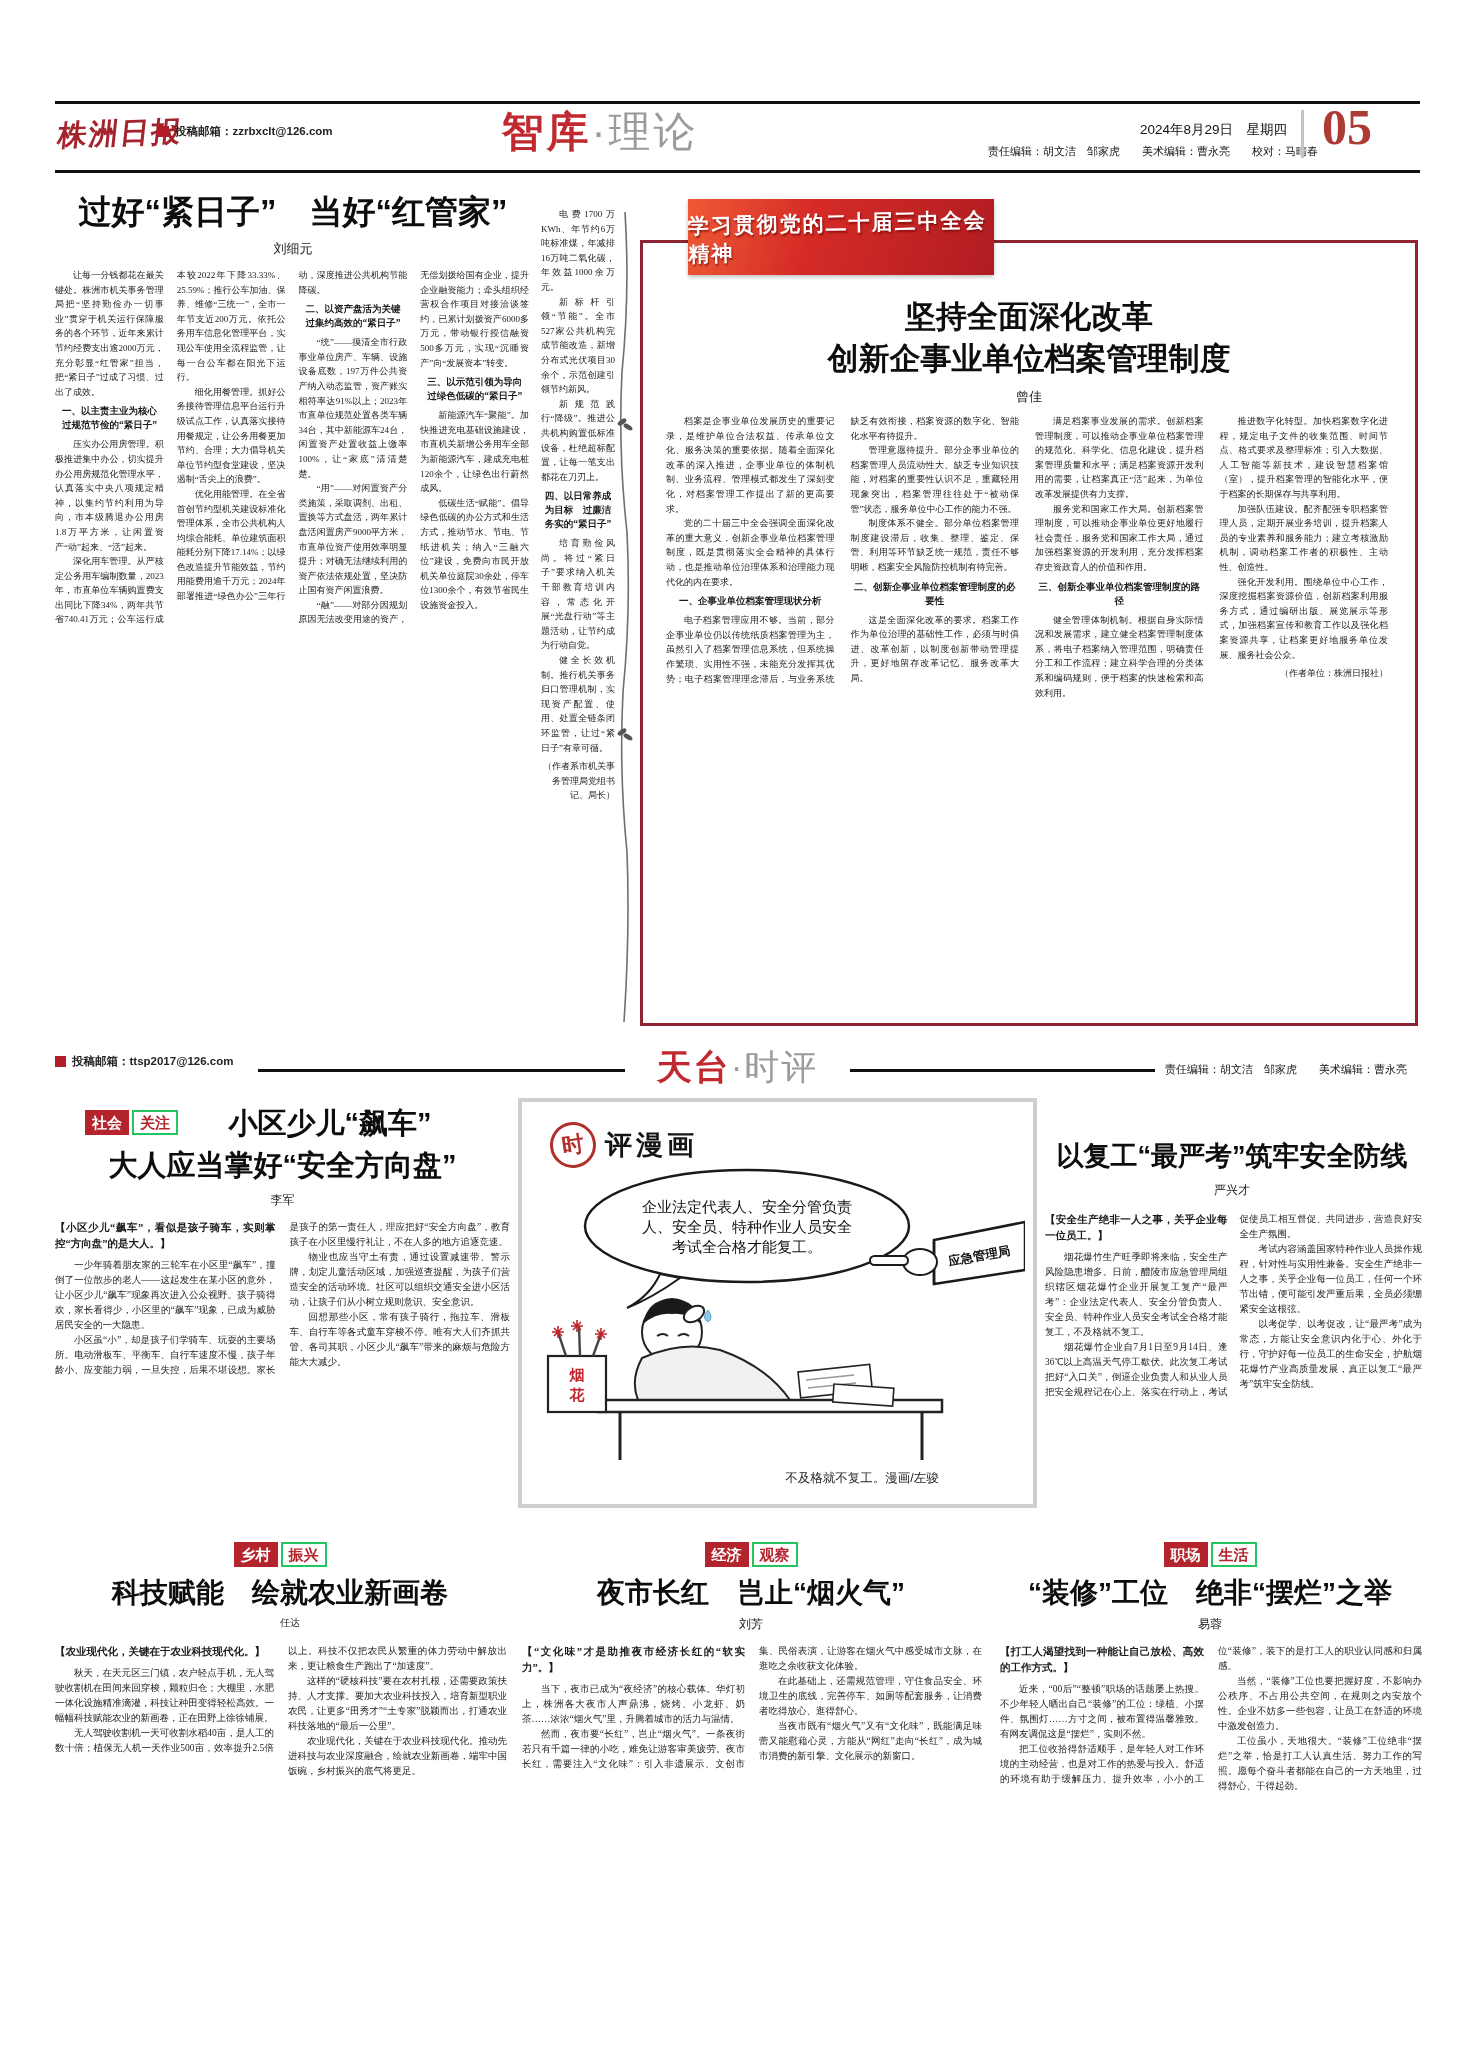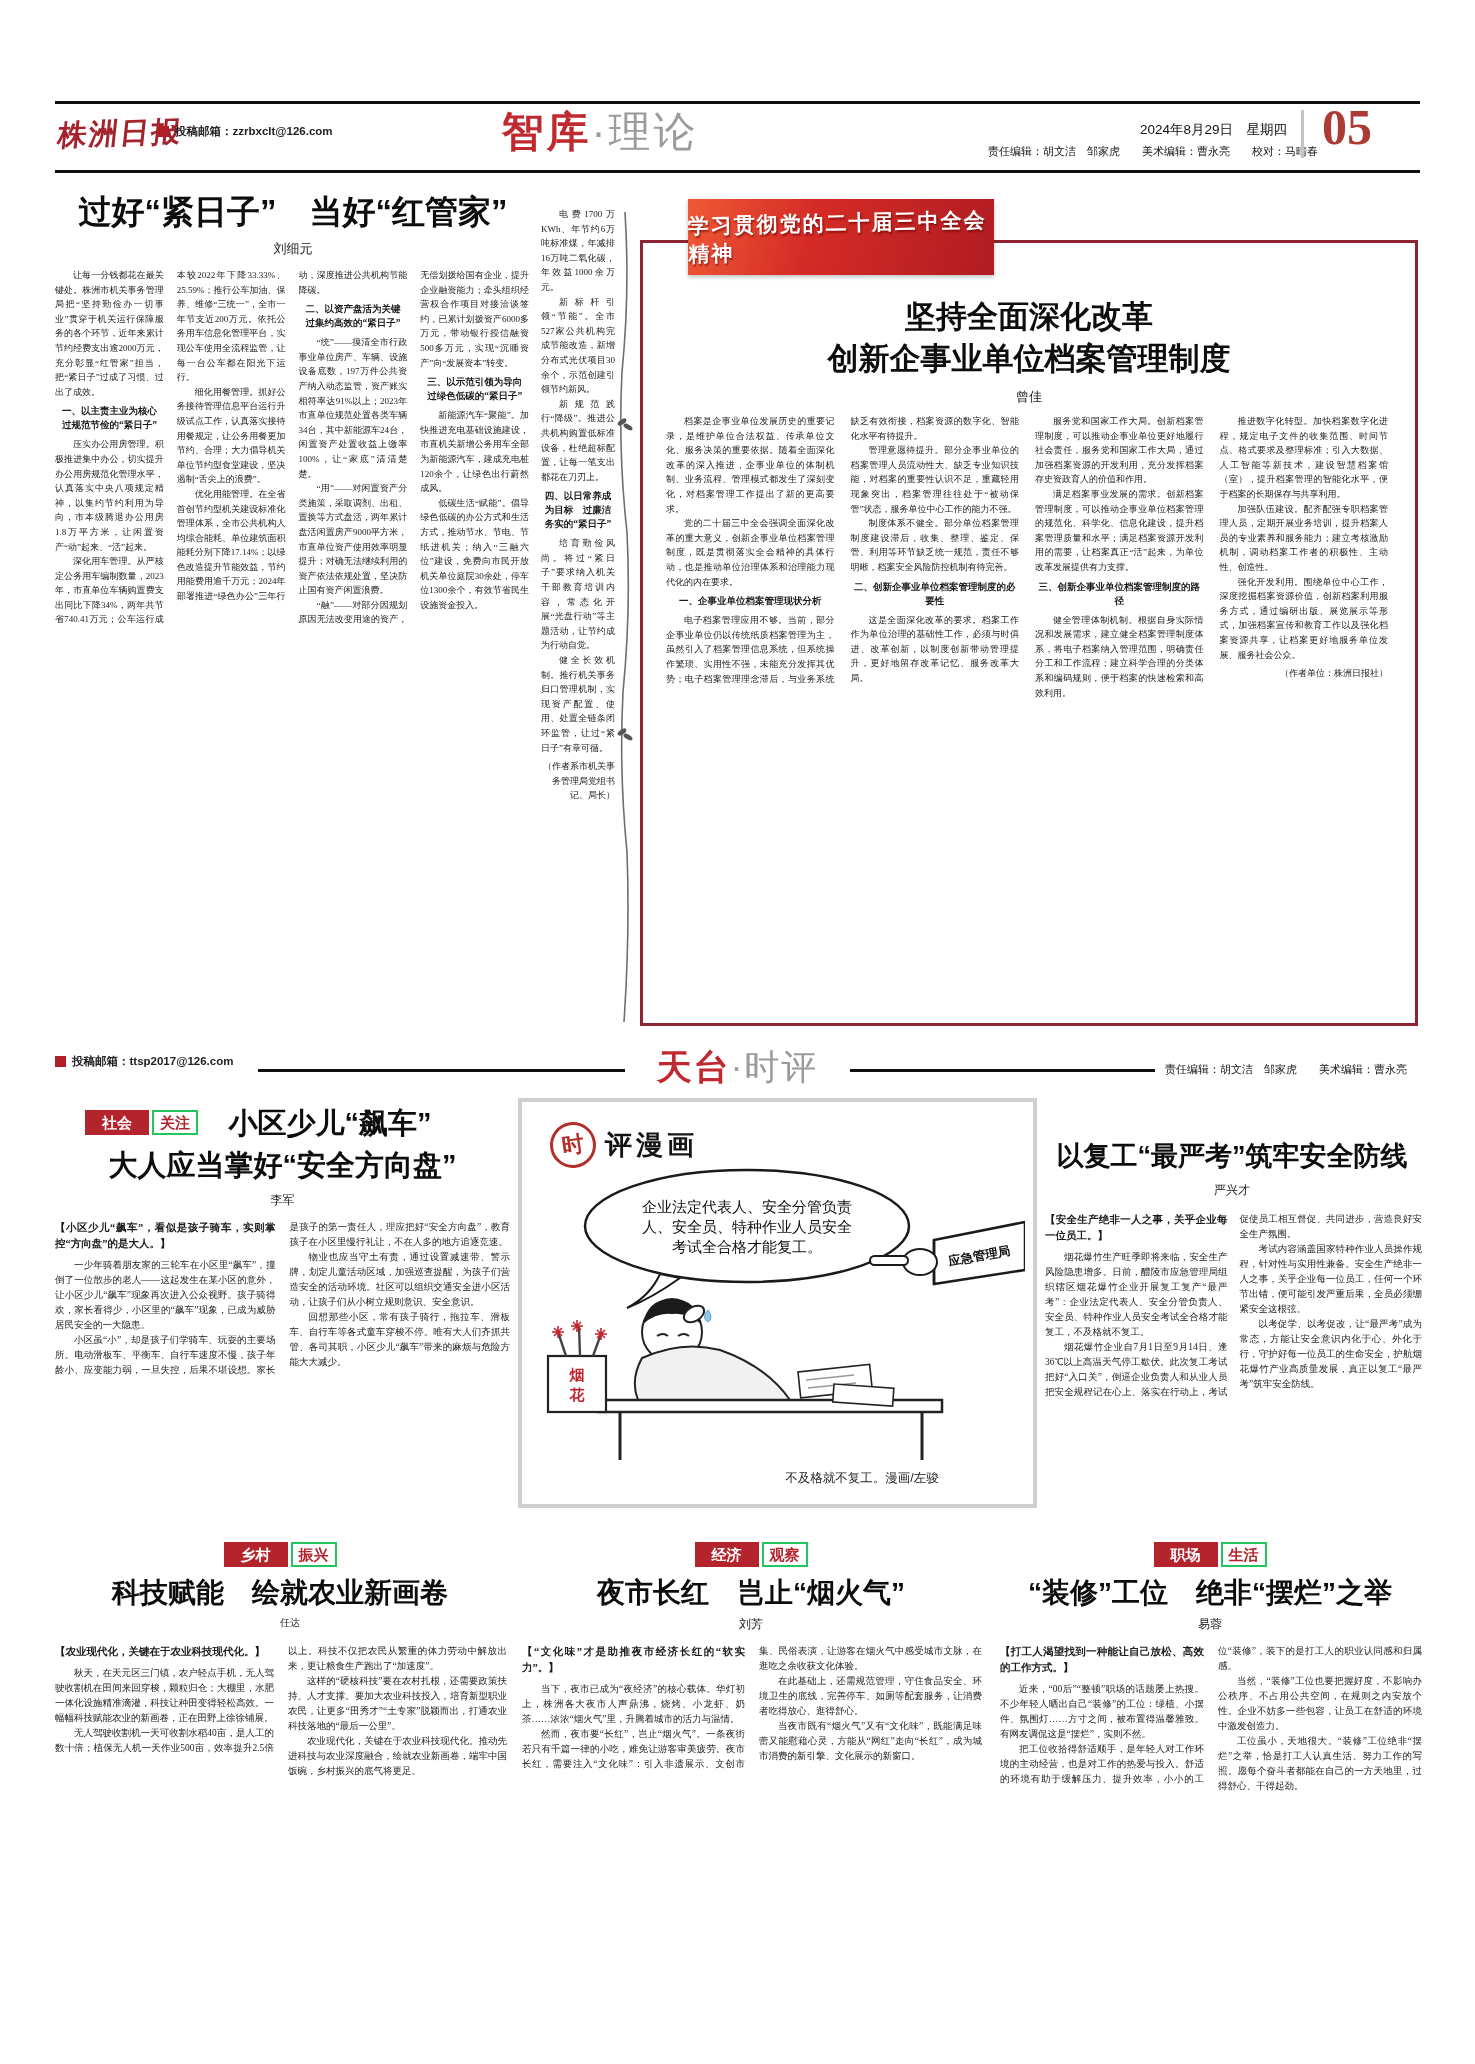--- a/index.html
+++ b/index.html
@@ -36,21 +36,21 @@
           background:linear-gradient(105deg,#ef5a35 0%,#d52b26 40%,#b01c22 100%);
           box-shadow:0 2px 4px rgba(0,0,0,.25);}
   .banner span{color:#fff;font-family:"Liberation Serif",serif;font-weight:900;font-size:21px;
           letter-spacing:2px;text-shadow:1px 2px 2px rgba(110,0,0,.65);transform:rotate(-1.2deg);}
   
   .band-title{font-weight:900;font-size:35px;letter-spacing:2px;text-align:center;}
   .band-title .red{color:#c0292f;}
   .band-title .gray{color:#9b9b9b;font-weight:500;}
   
   .tag{display:inline-flex;align-items:stretch;font-size:15px;font-weight:700;line-height:1;}
-  .tag .l{background:#b3242c;color:#fff;padding:5px 17px;}
+  .tag .l{background:#b3242c;color:#fff;padding:5px 7px;}
   .tag .r{border:2px solid #22c55e;color:#b3242c;padding:3px 6px;margin-left:3px;}
   .tagrow{display:flex;justify-content:center;}
   
   .cartbox{border:4px solid #cfcfcf;background:#fff;}
   .cart-head{position:absolute;left:28px;top:20px;display:flex;align-items:center;gap:9px;}
   .seal{width:40px;height:40px;border-radius:50%;border:3px solid #b2302a;color:#b2302a;background:#fff;
         display:flex;align-items:center;justify-content:center;font-size:22px;font-weight:900;
         transform:rotate(-8deg);font-family:"Liberation Serif",serif;}
   .cart-title{font-family:"Liberation Serif",serif;font-weight:900;font-size:27px;letter-spacing:4px;color:#141414;}
   .cart-cap{position:absolute;left:170px;top:368px;width:340px;text-align:center;font-size:12.5px;color:#222;}
@@ -119,22 +119,22 @@
   <div class="abs author" style="left:640px;top:388px;width:778px;">曾佳</div>
   <div class="abs bt" style="left:666px;top:414px;width:722px;height:574px;column-count:4;column-gap:16px;">
       <p class="p">档案是企事业单位发展历史的重要记录，是维护单位合法权益、传承单位文化、服务决策的重要依据。随着全面深化改革的深入推进，企事业单位的体制机制、业务流程、管理模式都发生了深刻变化，对档案管理工作提出了新的更高要求。</p>
       <p class="p">党的二十届三中全会强调全面深化改革的重大意义，创新企事业单位档案管理制度，既是贯彻落实全会精神的具体行动，也是推动单位治理体系和治理能力现代化的内在要求。</p>
       <p class="h">一、企事业单位档案管理现状分析</p>
       <p class="p">电子档案管理应用不够。当前，部分企事业单位仍以传统纸质档案管理为主，虽然引入了档案管理信息系统，但系统操作繁琐、实用性不强，未能充分发挥其优势；电子档案管理理念滞后，与业务系统缺乏有效衔接，档案资源的数字化、智能化水平有待提升。</p>
       <p class="p">管理意愿待提升。部分企事业单位的档案管理人员流动性大、缺乏专业知识技能，对档案的重要性认识不足，重藏轻用现象突出，档案管理往往处于“被动保管”状态，服务单位中心工作的能力不强。</p>
       <p class="p">制度体系不健全。部分单位档案管理制度建设滞后，收集、整理、鉴定、保管、利用等环节缺乏统一规范，责任不够明晰，档案安全风险防控机制有待完善。</p>
       <p class="h">二、创新企事业单位档案管理制度的必要性</p>
       <p class="p">这是全面深化改革的要求。档案工作作为单位治理的基础性工作，必须与时俱进、改革创新，以制度创新带动管理提升，更好地留存改革记忆、服务改革大局。</p>
+      <p class="p">满足档案事业发展的需求。创新档案管理制度，可以推动企事业单位档案管理的规范化、科学化、信息化建设，提升档案管理质量和水平；满足档案资源开发利用的需要，让档案真正“活”起来，为单位改革发展提供有力支撑。</p>
       <p class="p">服务党和国家工作大局。创新档案管理制度，可以推动企事业单位更好地履行社会责任，服务党和国家工作大局，通过加强档案资源的开发利用，充分发挥档案存史资政育人的价值和作用。</p>
-      <p class="p">满足档案事业发展的需求。创新档案管理制度，可以推动企事业单位档案管理的规范化、科学化、信息化建设，提升档案管理质量和水平；满足档案资源开发利用的需要，让档案真正“活”起来，为单位改革发展提供有力支撑。</p>
       <p class="h">三、创新企事业单位档案管理制度的路径</p>
       <p class="p">健全管理体制机制。根据自身实际情况和发展需求，建立健全档案管理制度体系，将电子档案纳入管理范围，明确责任分工和工作流程；建立科学合理的分类体系和编码规则，便于档案的快速检索和高效利用。</p>
       <p class="p">推进数字化转型。加快档案数字化进程，规定电子文件的收集范围、时间节点、格式要求及整理标准；引入大数据、人工智能等新技术，建设智慧档案馆（室），提升档案管理的智能化水平，便于档案的长期保存与共享利用。</p>
       <p class="p">加强队伍建设。配齐配强专职档案管理人员，定期开展业务培训，提升档案人员的专业素养和服务能力；建立考核激励机制，调动档案工作者的积极性、主动性、创造性。</p>
       <p class="p">强化开发利用。围绕单位中心工作，深度挖掘档案资源价值，创新档案利用服务方式，通过编研出版、展览展示等形式，加强档案宣传和教育工作以及强化档案资源共享，让档案更好地服务单位发展、服务社会公众。</p>
       <p class="end">（作者单位：株洲日报社）</p>
     </div>
 
   <div class="abs email" style="left:55px;top:1054px;">
     <span class="sq"></span>

